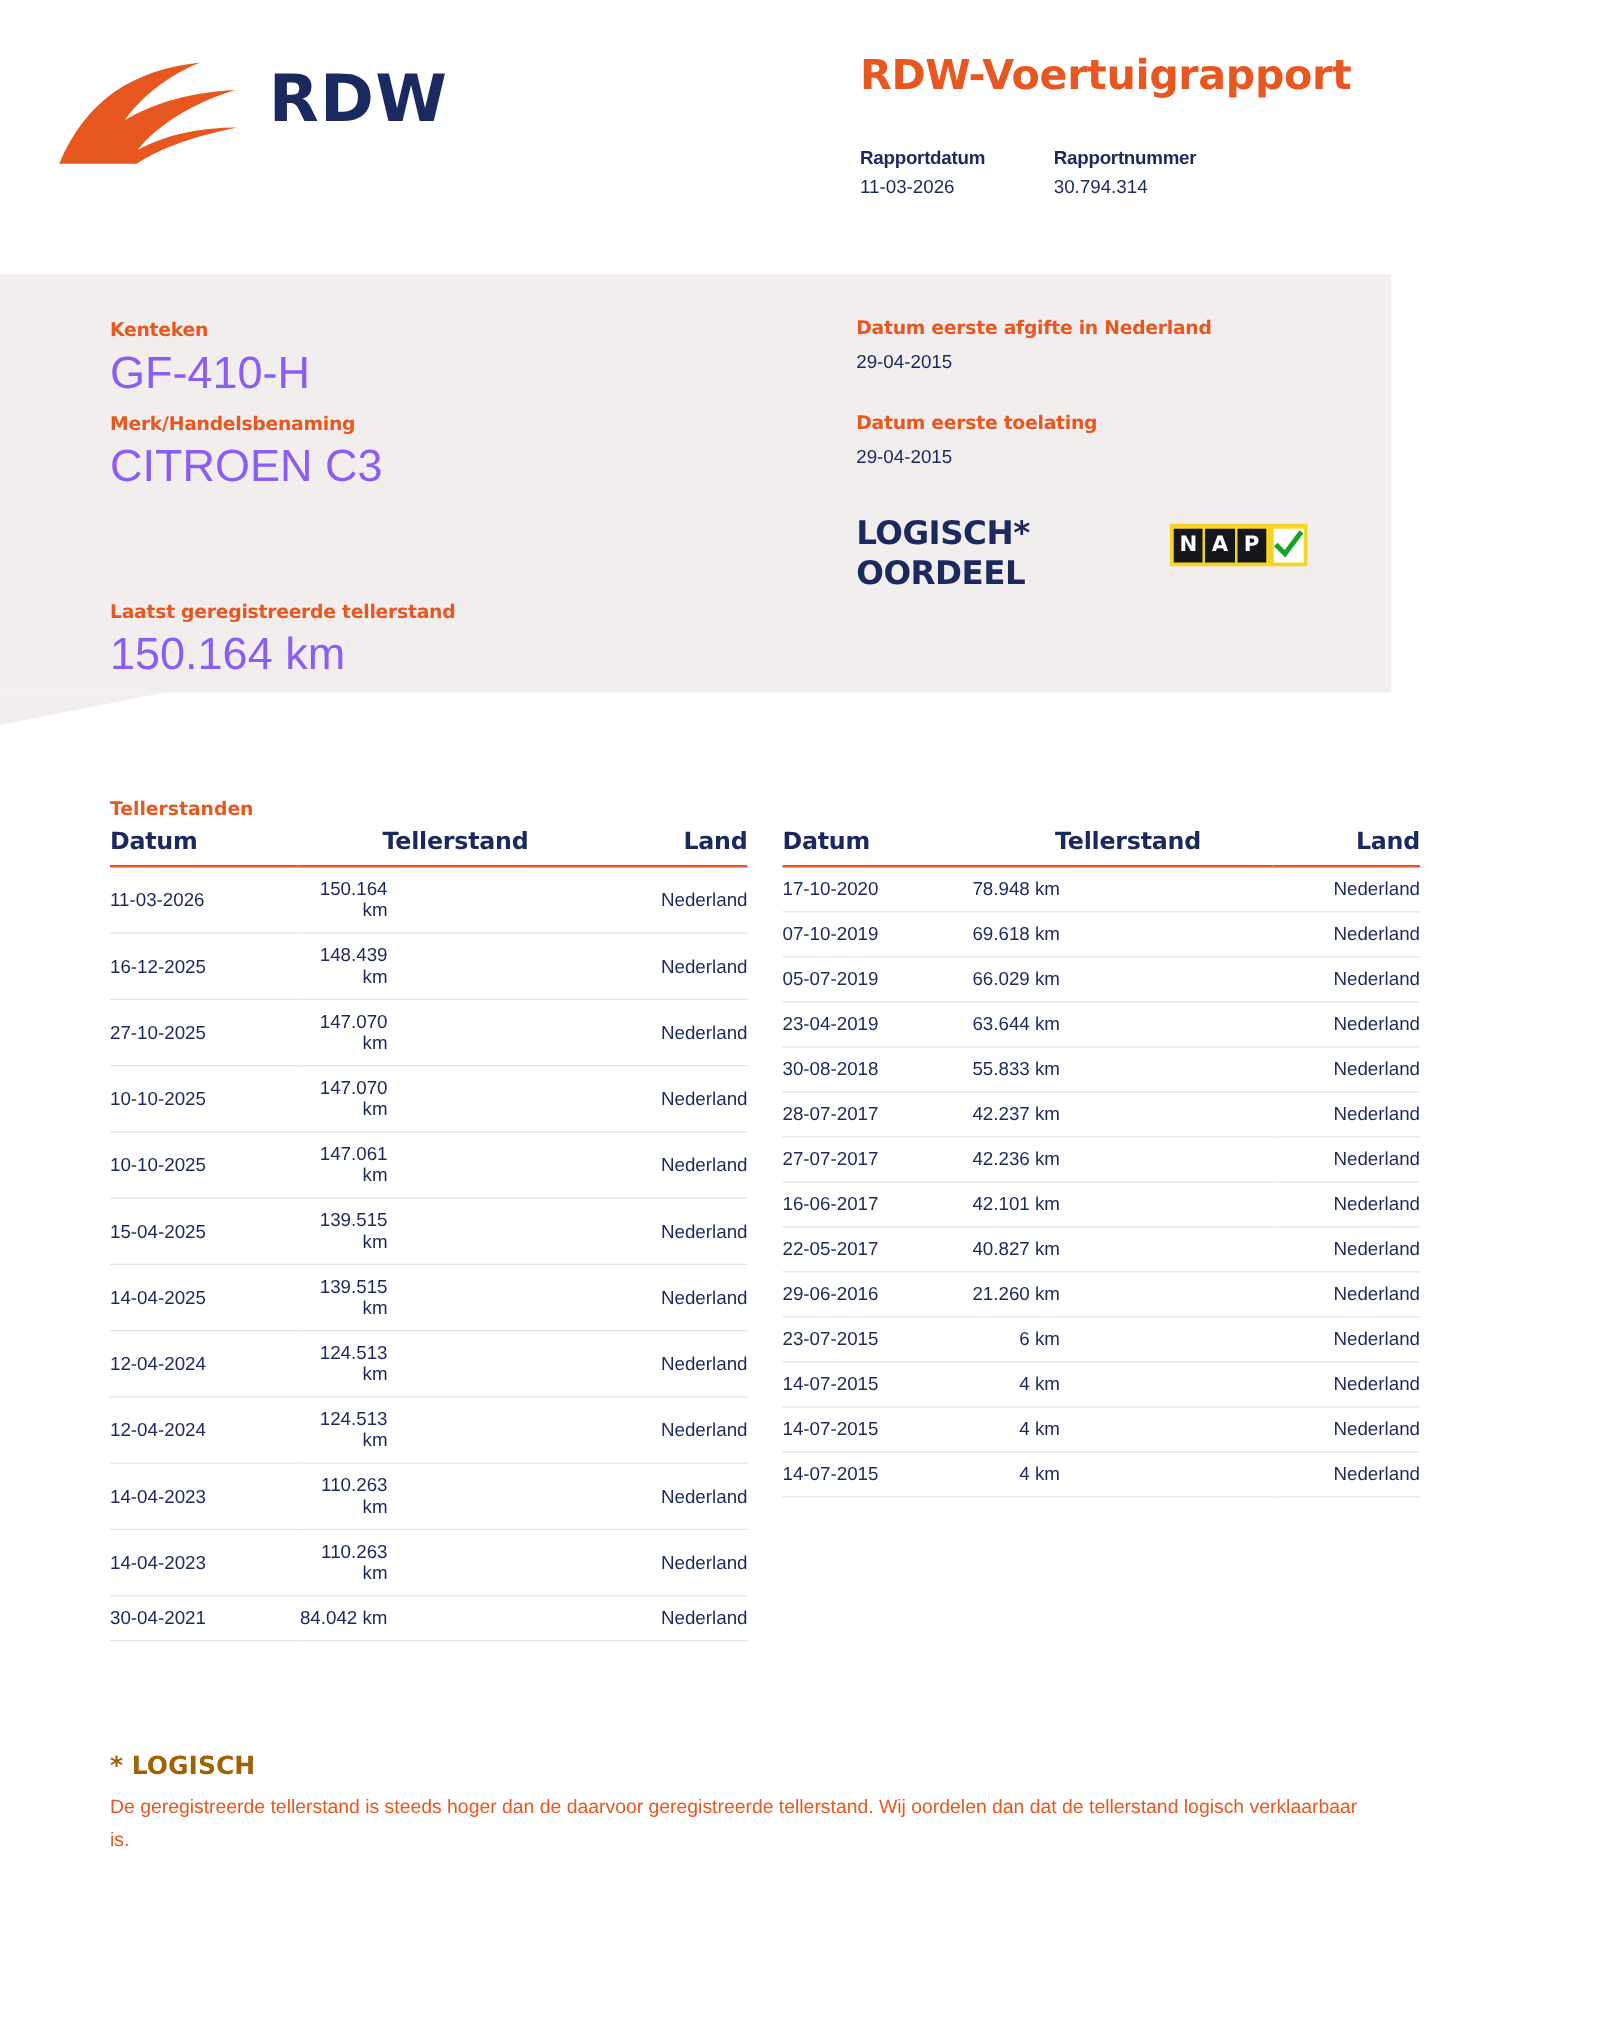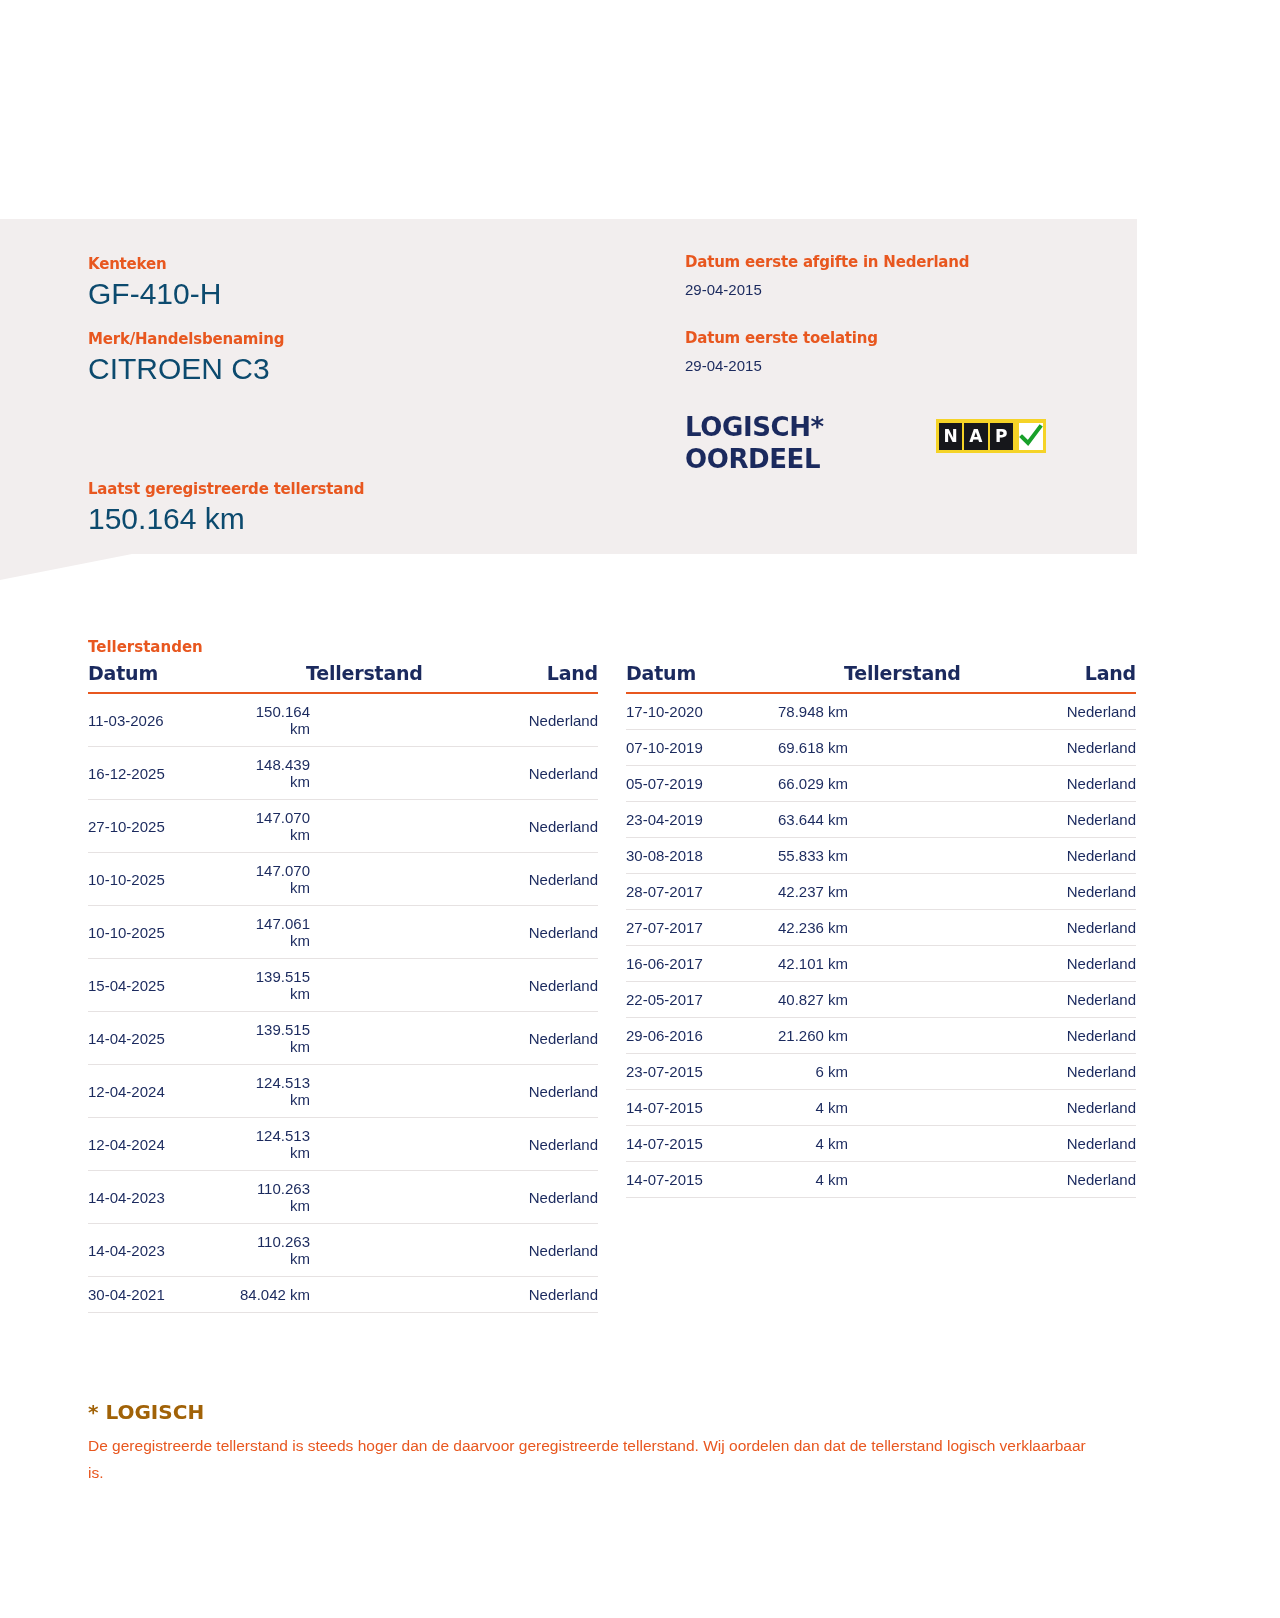--- a/index.html
+++ b/index.html
@@ -82,40 +82,39 @@
   }
 
   
   .panel {
     position: absolute;
     left: 0;
     top: 219px;
     width: 1113px;
     height: 335px;
     background: #f2eeee;
-    padding-left: 24px;
   }
   .panel-notch {
     position: absolute;
     left: 0;
     top: 554px;
     width: 0; height: 0;
     border-left: 132px solid #f2eeee;
     border-bottom: 26px solid transparent;
   }
   .lbl-orange {
     color: #e8571f;
     font-weight: bold;
     font-size: 15px;
     letter-spacing: -0.2px;
     font-family: "DejaVu Sans", sans-serif;
   }
   .big-val {
-    font-size: 30px;
-    color: #0c4a6e;
+    font-size: 36px;
+    color: #8b5cf6;
     font-family: "Liberation Sans", sans-serif;
   }
   .p-kenteken-lbl { position: absolute; left: 88px; top: 36px; }
   .p-kenteken-val { position: absolute; left: 88px; top: 58px; }
   .p-merk-lbl { position: absolute; left: 88px; top: 111px; }
   .p-merk-val { position: absolute; left: 88px; top: 133px; text-align: center; }
   .p-teller-lbl { position: absolute; left: 88px; top: 261px; }
   .p-teller-val { position: absolute; left: 88px; top: 283px; }
 
   .p-afgifte-lbl { position: absolute; left: 685px; top: 34px; }
@@ -231,20 +230,43 @@
     color: #e8571f;
     font-size: 15.5px;
     line-height: 1.75;
   }
 </style>
 </head>
 <body>
 
 <div class="page">
 
+  <div class="header">
+    <div class="logo-wrap">
+      <div class="logo-mark">
+        <svg viewBox="0 0 165 85" width="165" height="85" aria-hidden="true">
+          <path d="M6 88 C 28 34, 66 10, 120 4 C 96 14, 74 30, 60 50 C 84 36, 112 28, 148 26 C 116 36, 88 52, 70 74 C 92 62, 118 56, 150 56 C 110 64, 76 76, 56 96 Z" fill="#e8571f"></path>
+        </svg>
+      </div>
+      <div class="logo-text">RDW</div>
+    </div>
+
+    <div class="doc-title">RDW-Voertuigrapport</div>
+
+    <div class="meta">
+      <div class="row">
+        <div class="cell1 lbl">Rapportdatum</div>
+        <div class="lbl">Rapportnummer</div>
+      </div>
+      <div class="row">
+        <div class="cell1 val">11-03-2026</div>
+        <div class="val">30.794.314</div>
+      </div>
+    </div>
+  </div>
 
   <div class="panel">
     <div class="lbl-orange p-kenteken-lbl">Kenteken</div>
     <div class="big-val p-kenteken-val">GF-410-H</div>
 
     <div class="lbl-orange p-merk-lbl">Merk/Handelsbenaming</div>
     <div class="big-val p-merk-val">CITROEN C3</div>
 
     <div class="lbl-orange p-teller-lbl">Laatst geregistreerde tellerstand</div>
     <div class="big-val p-teller-val">150.164 km</div>

